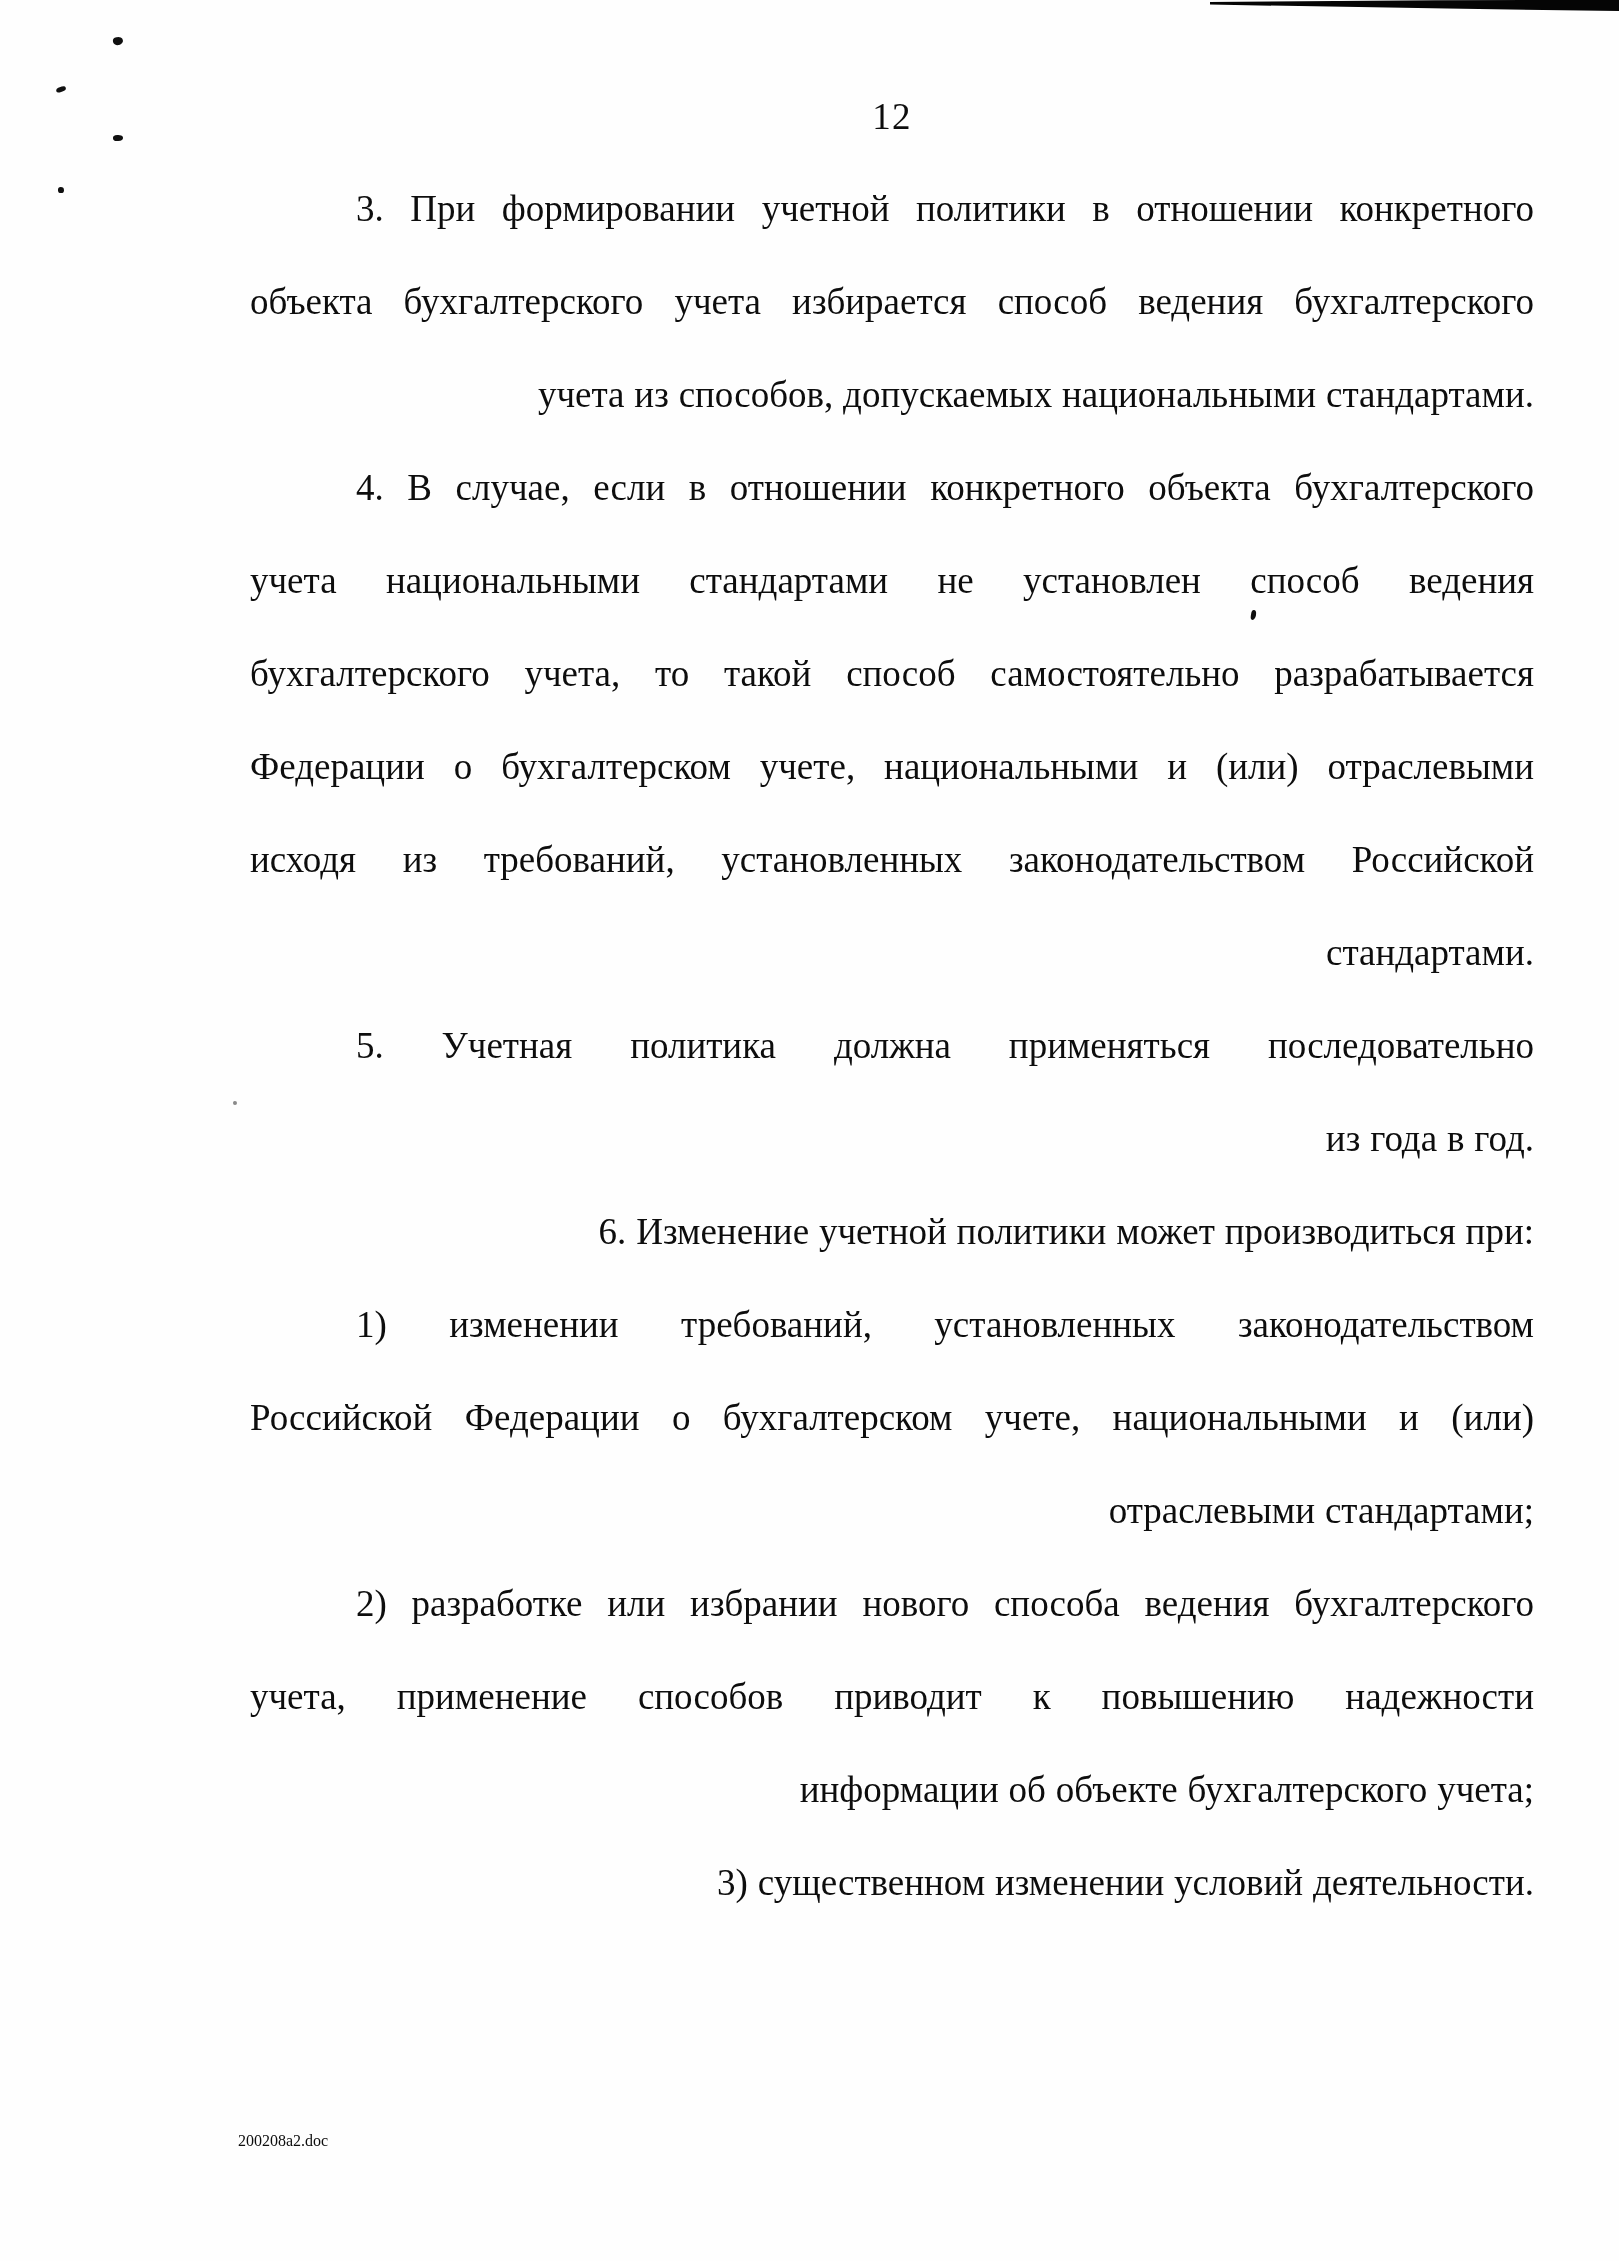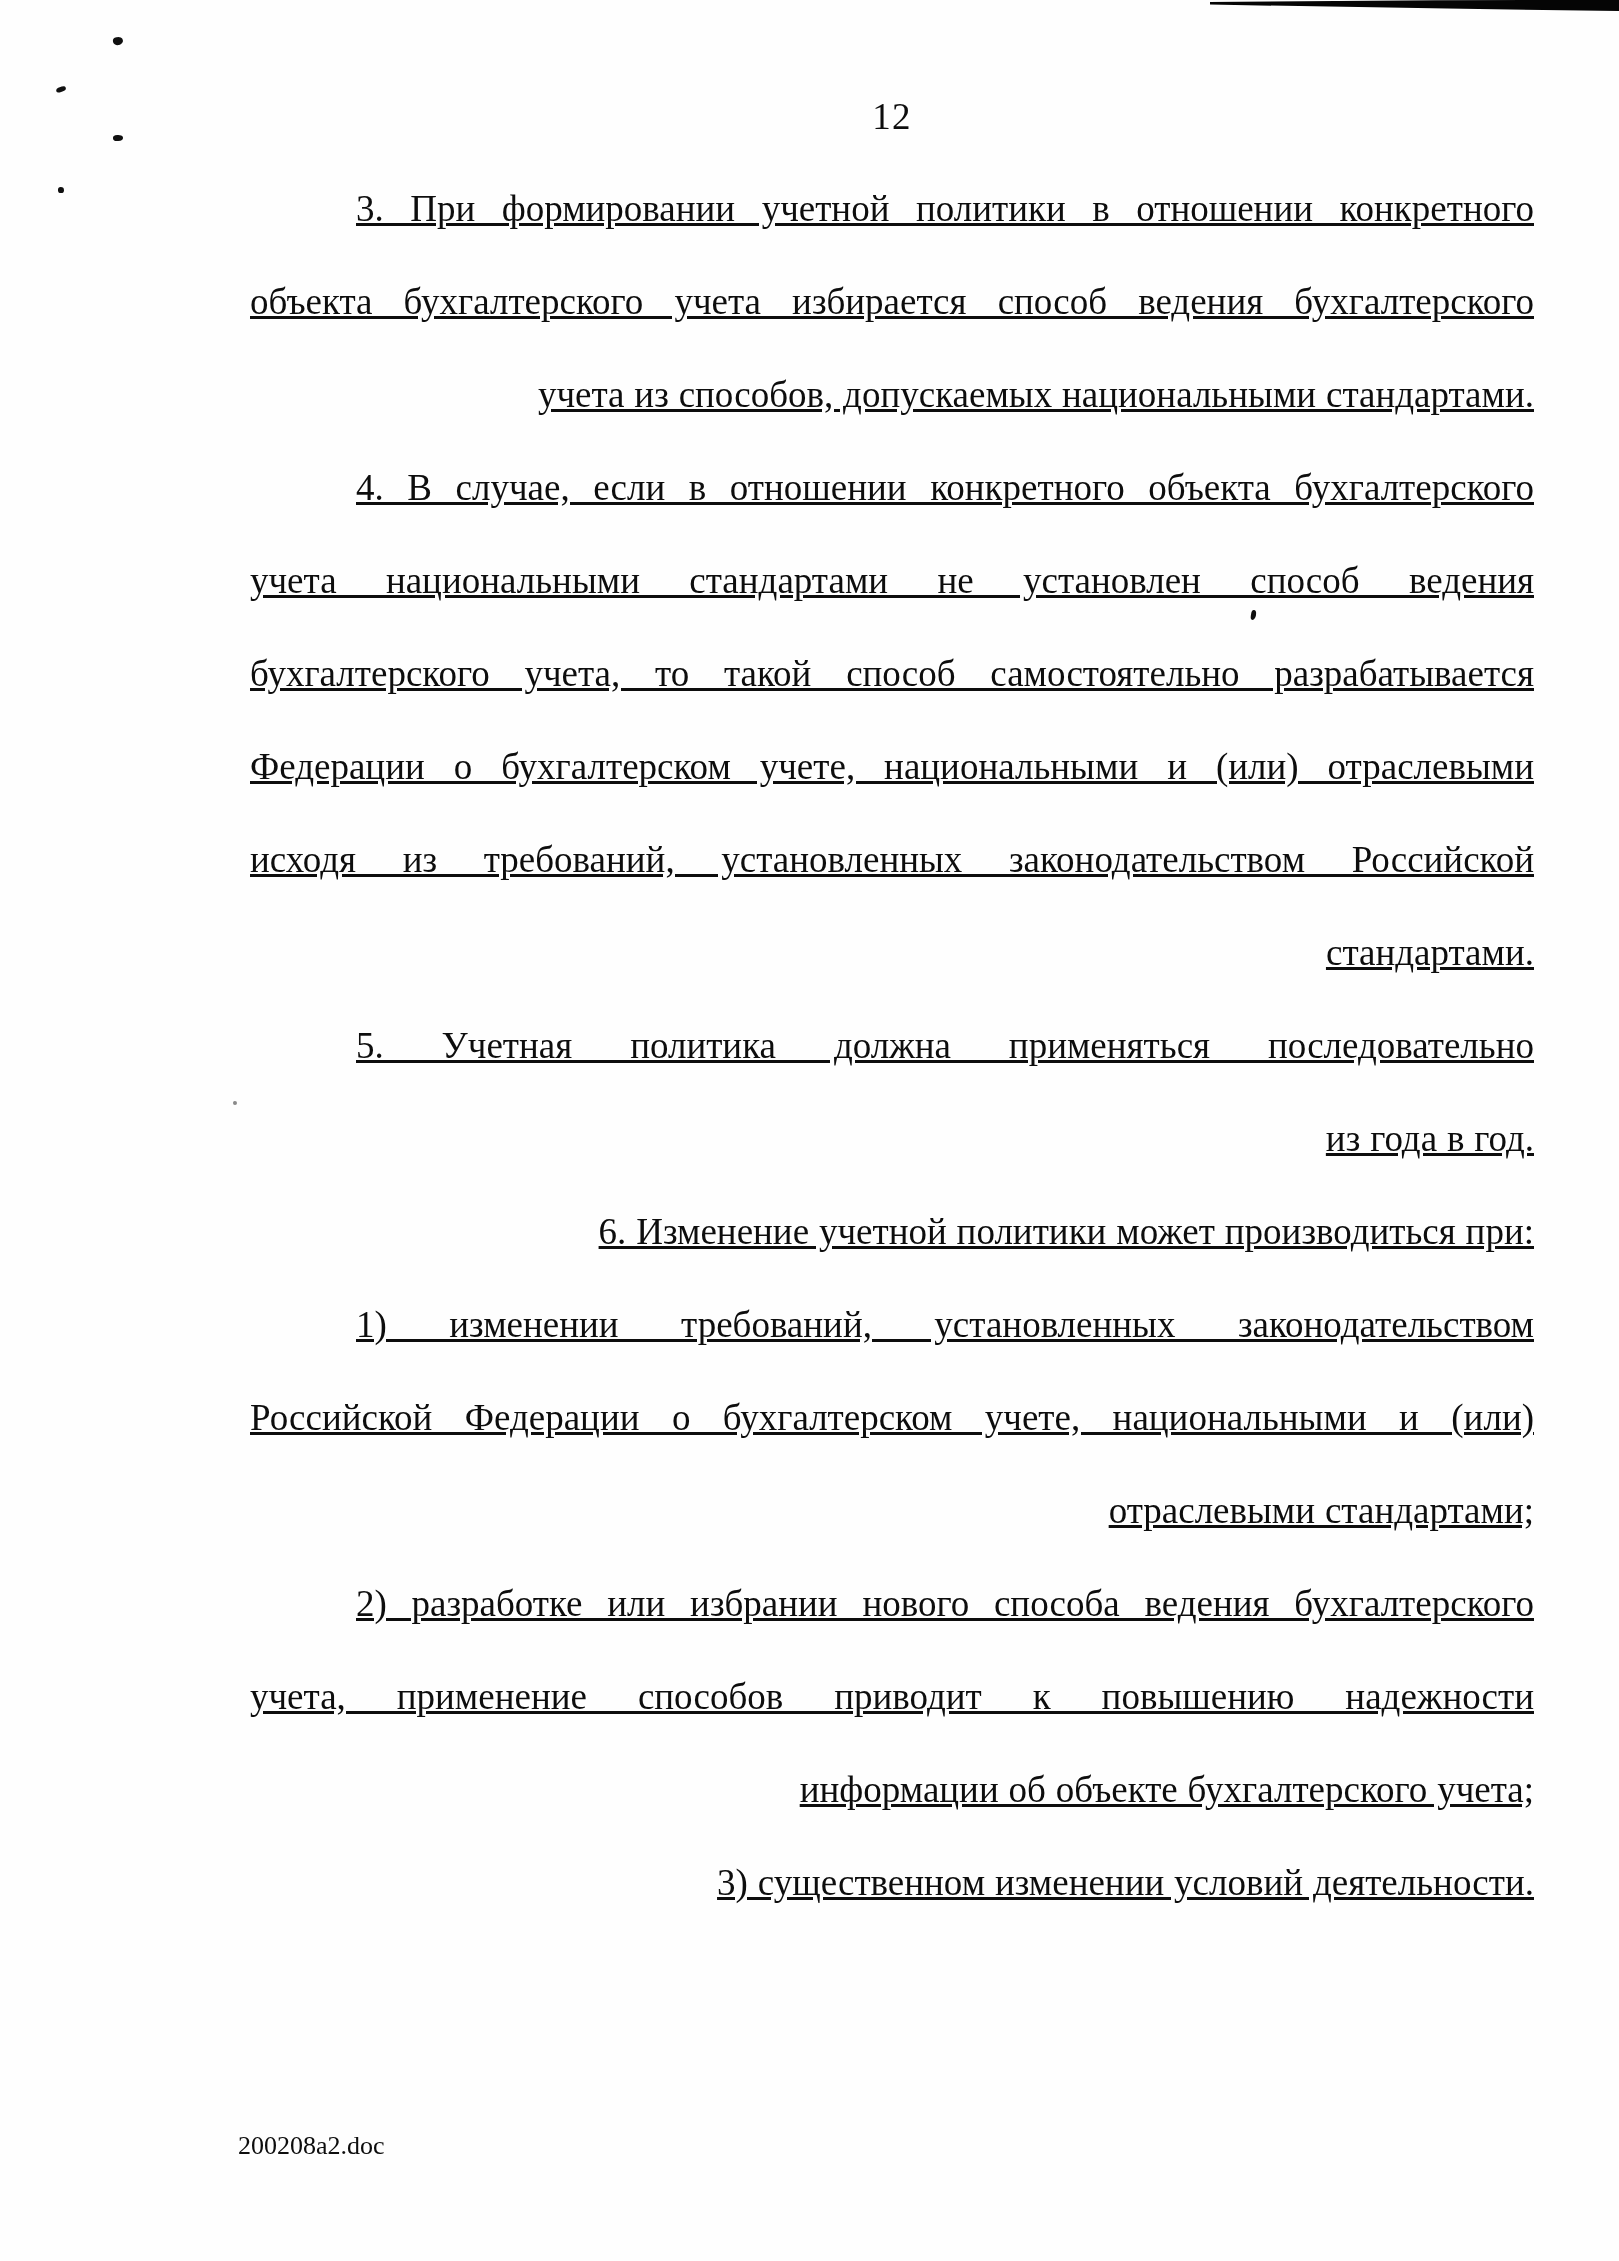--- a/index.html
+++ b/index.html
@@ -49,40 +49,39 @@
     font-size: 37px;
     line-height: 1.15;
     letter-spacing: 1.3px;
   }
   .doc-body {
     position: absolute;
     left: 250px;
     top: 162px;
     width: 1284px;
     font-size: 37px;
-    text-decoration: underline;
   }
   .line {
     height: 93px;
     line-height: 93px;
     text-align: right;
     word-spacing: 0.6px;
   }
   .line.just {
     text-align: justify;
     text-align-last: justify;
   }
   .line.indent {
     padding-left: 106px;
   }
   .doc-footer {
     position: absolute;
     left: 238px;
     top: 2132px;
-    font-size: 26px;
+    font-size: 16px;
     line-height: 1.1;
   }
 </style>
 </head>
 <body>
 
 <div class="page">
 
   <div class="scan-streak"></div>
 

